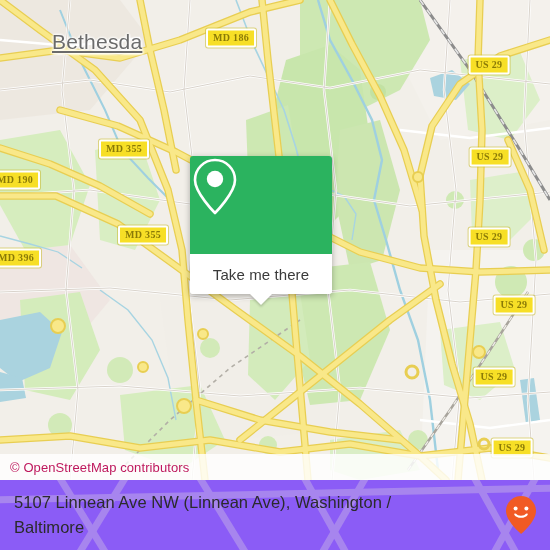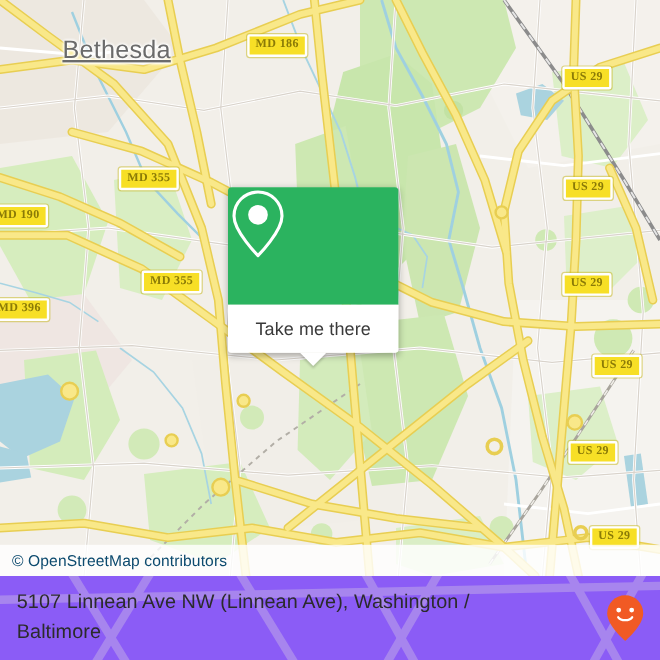--- a/index.html
+++ b/index.html
@@ -70,21 +70,21 @@
     filter:drop-shadow(0 2px 1px rgba(0,0,0,.18));
   }
 
   
   .attrib{
     position:absolute;left:0;bottom:0;width:550px;height:26px;
     background:rgba(255,255,255,.82);
     display:flex;align-items:center;
   }
   .attrib span{
-    font-size:13px;color:#0c4a6e;padding-left:10px;letter-spacing:.1px;
+    font-size:13px;color:#be185d;padding-left:10px;letter-spacing:.1px;
   }
 
   
   .footer{
     position:absolute;left:0;top:480px;width:550px;height:70px;
     background:#8b5cf6;overflow:hidden;
     display:flex;align-items:center;
   }
   .footer-watermark{
     position:absolute;left:0;top:0;width:550px;height:70px;opacity:.30;

